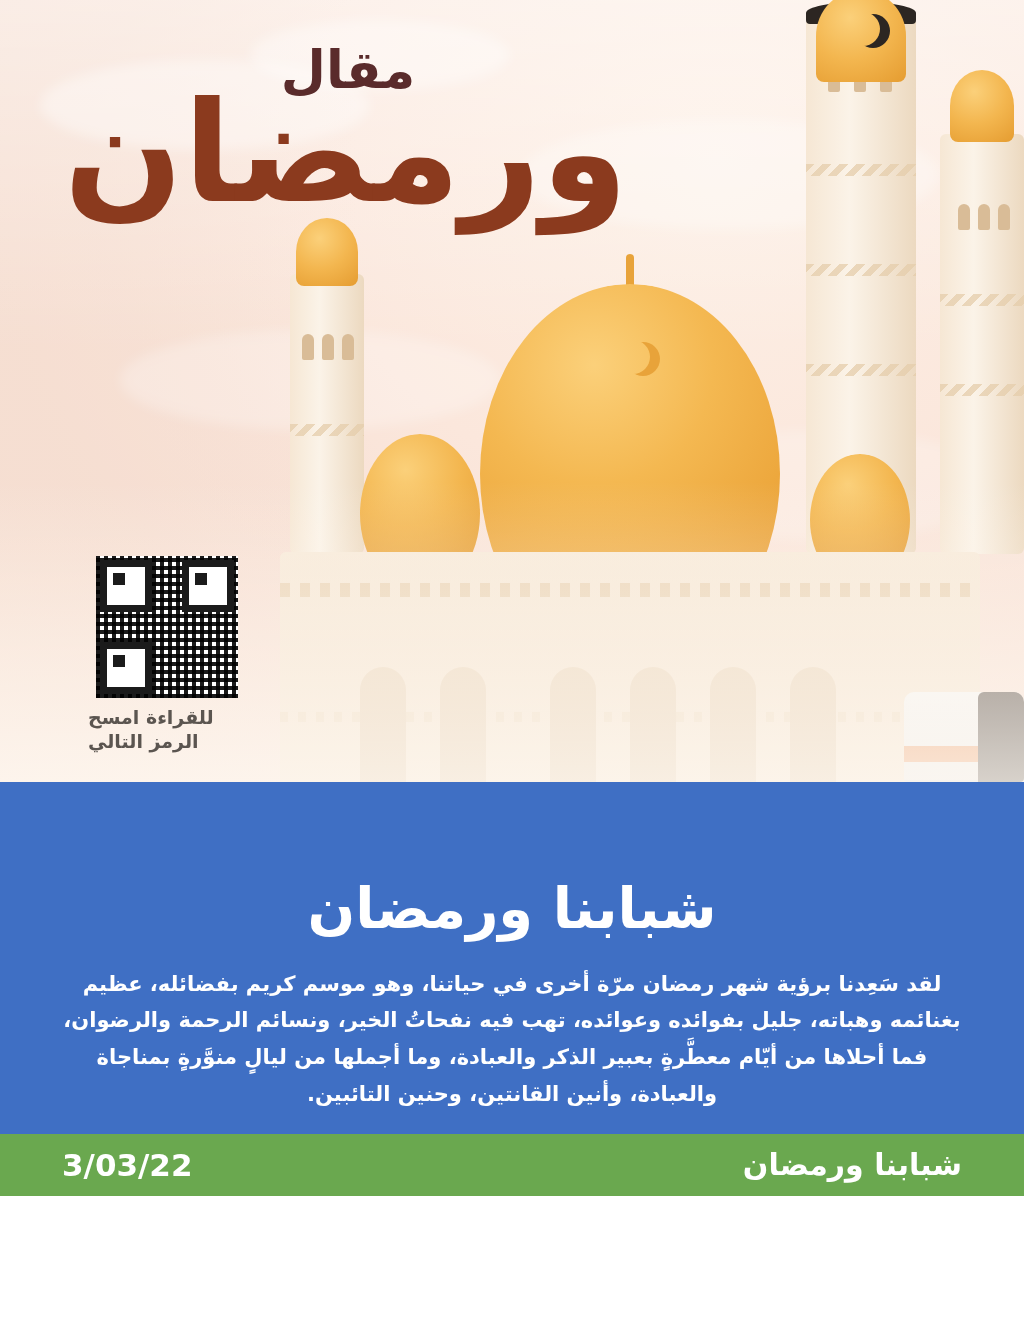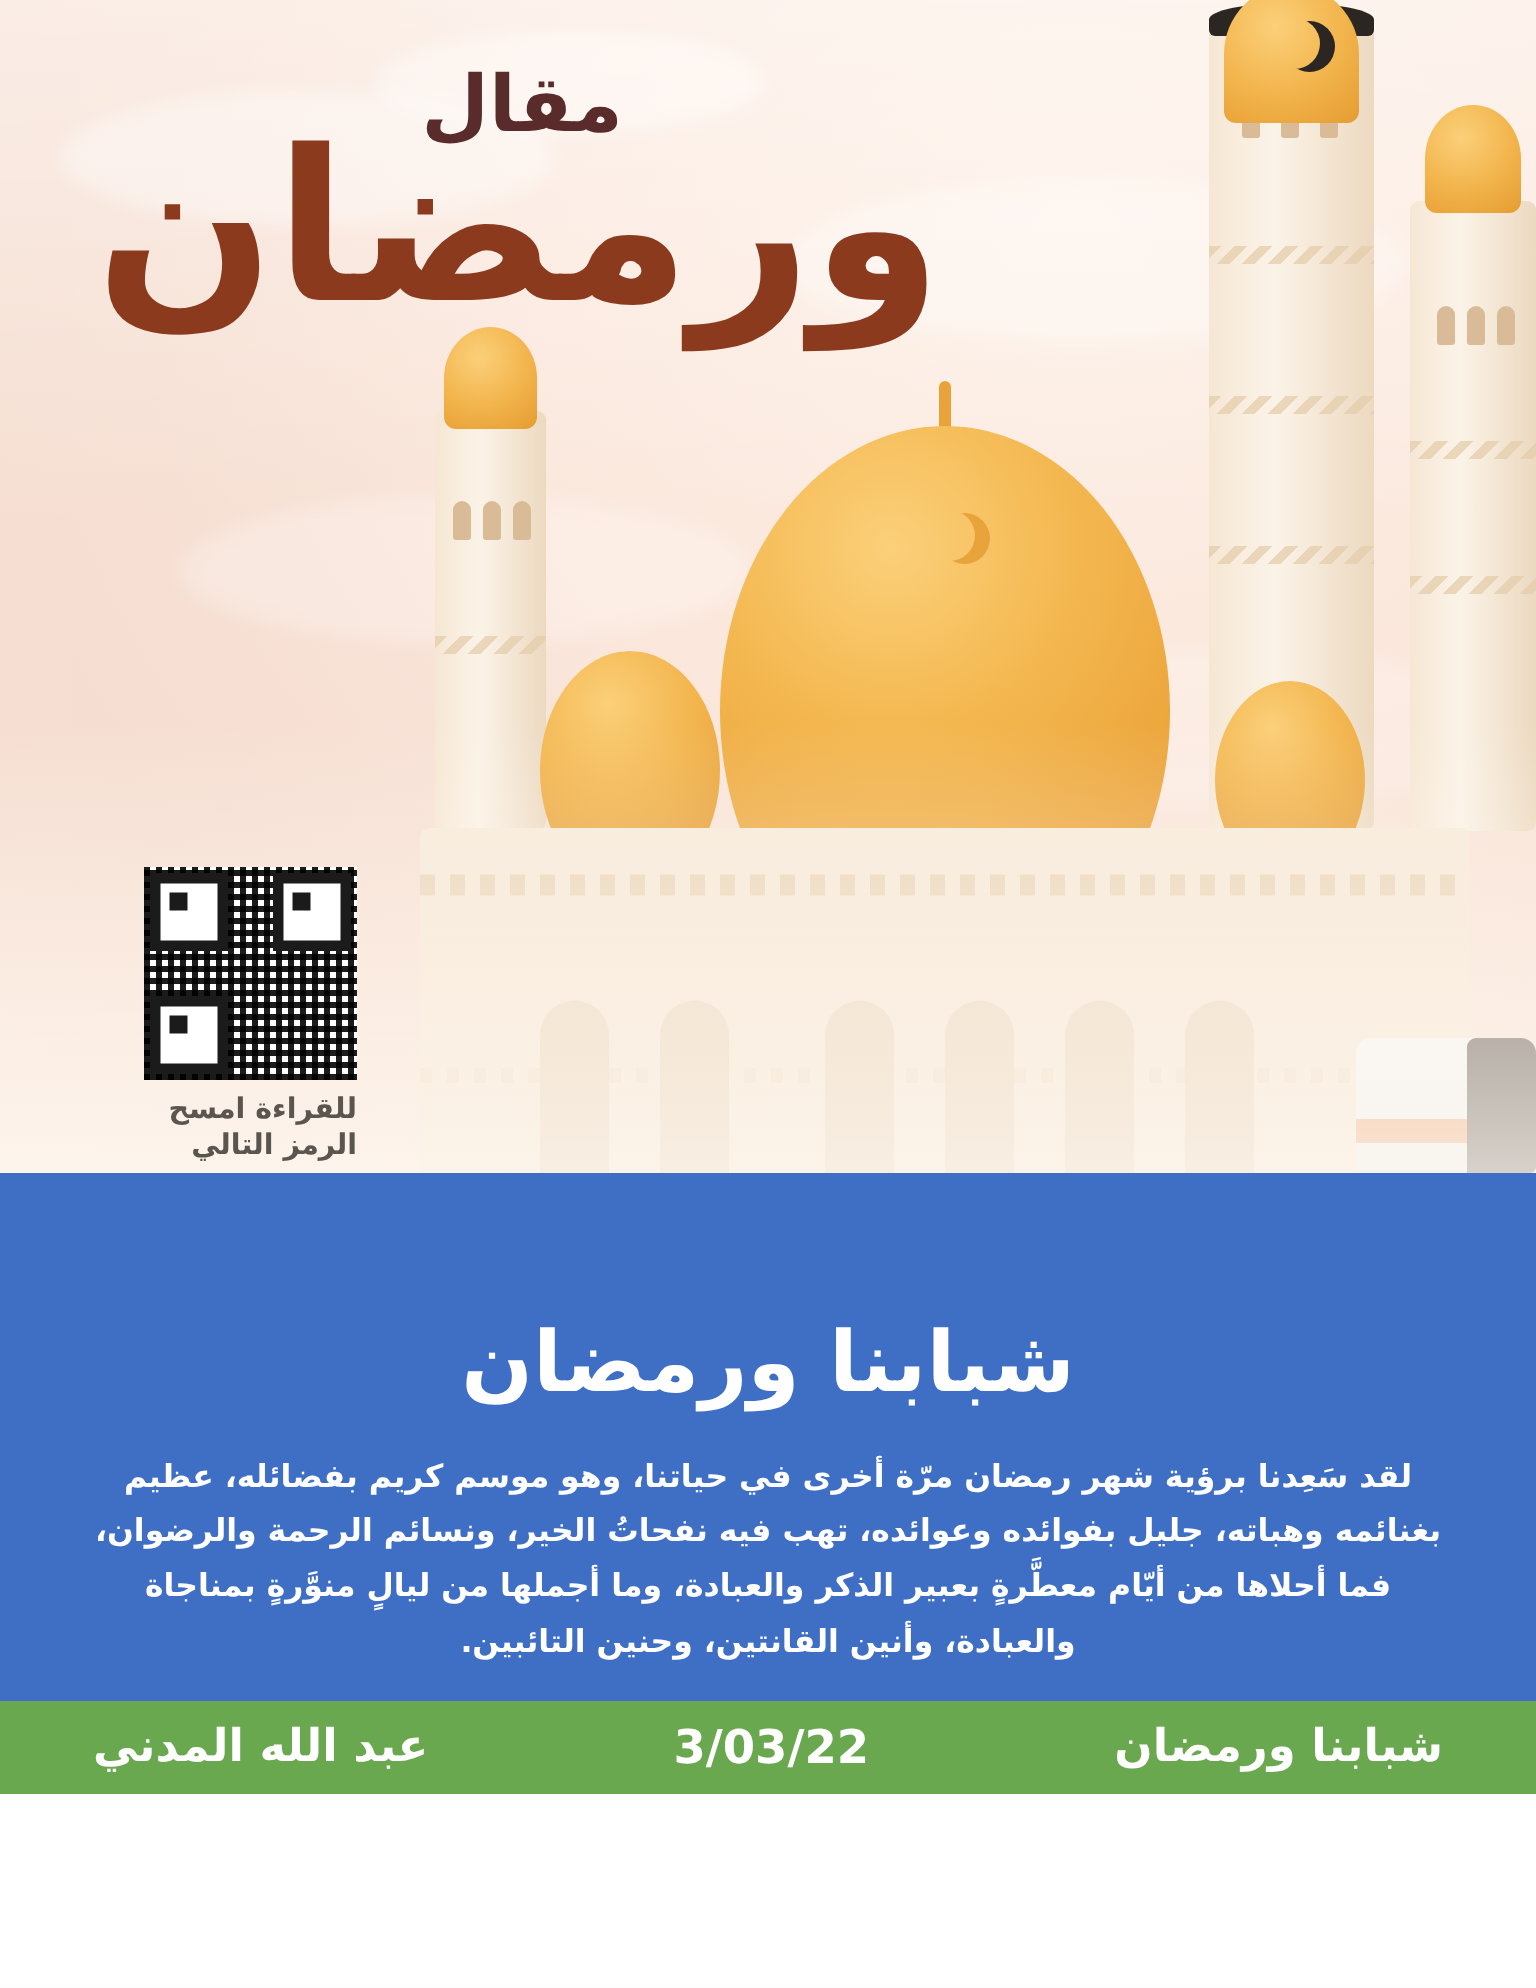--- a/index.html
+++ b/index.html
@@ -234,24 +234,24 @@
     line-height: .95;
     margin: -12px 0 0 0;
     color: #8b3a1e;
     letter-spacing: -2px;
   }
 
   
   .qr-block {
     position: absolute;
     left: 88px;
-    top: 578px;
+    top: 556px;
     width: 150px;
     z-index: 6;
-    text-align: right;
+    text-align: left;
   }
   .qr {
     width: 142px;
     height: 142px;
     background:
       repeating-linear-gradient(90deg, #1b1b1b 0 4px, #ffffff 4px 8px),
       repeating-linear-gradient(0deg, #1b1b1b 0 4px, #ffffff 4px 8px);
     background-blend-mode: multiply;
     position: relative;
   }
@@ -430,17 +430,16 @@
   </div>
 
   <div class="blue-panel">
     <h2 class="panel-title">شبابنا ورمضان</h2>
     <p class="panel-body">لقد سَعِدنا برؤية شهر رمضان مرّة أخرى في حياتنا، وهو موسم كريم بفضائله، عظيم بغنائمه وهباته، جليل بفوائده وعوائده، تهب فيه نفحاتُ الخير، ونسائم الرحمة والرضوان، فما أحلاها من أيّام معطَّرةٍ بعبير الذكر والعبادة، وما أجملها من ليالٍ منوَّرةٍ بمناجاة والعبادة، وأنين القانتين، وحنين التائبين.</p>
   </div>
 
   <div class="footer">
     <span class="f-title">شبابنا ورمضان</span>
     <span class="f-date">3/03/22</span>
-    <span class="f-author">عبد الله المدني</span>
   </div>
 
   <div class="white-strip"></div>
 </div>
 
 </body></html>

